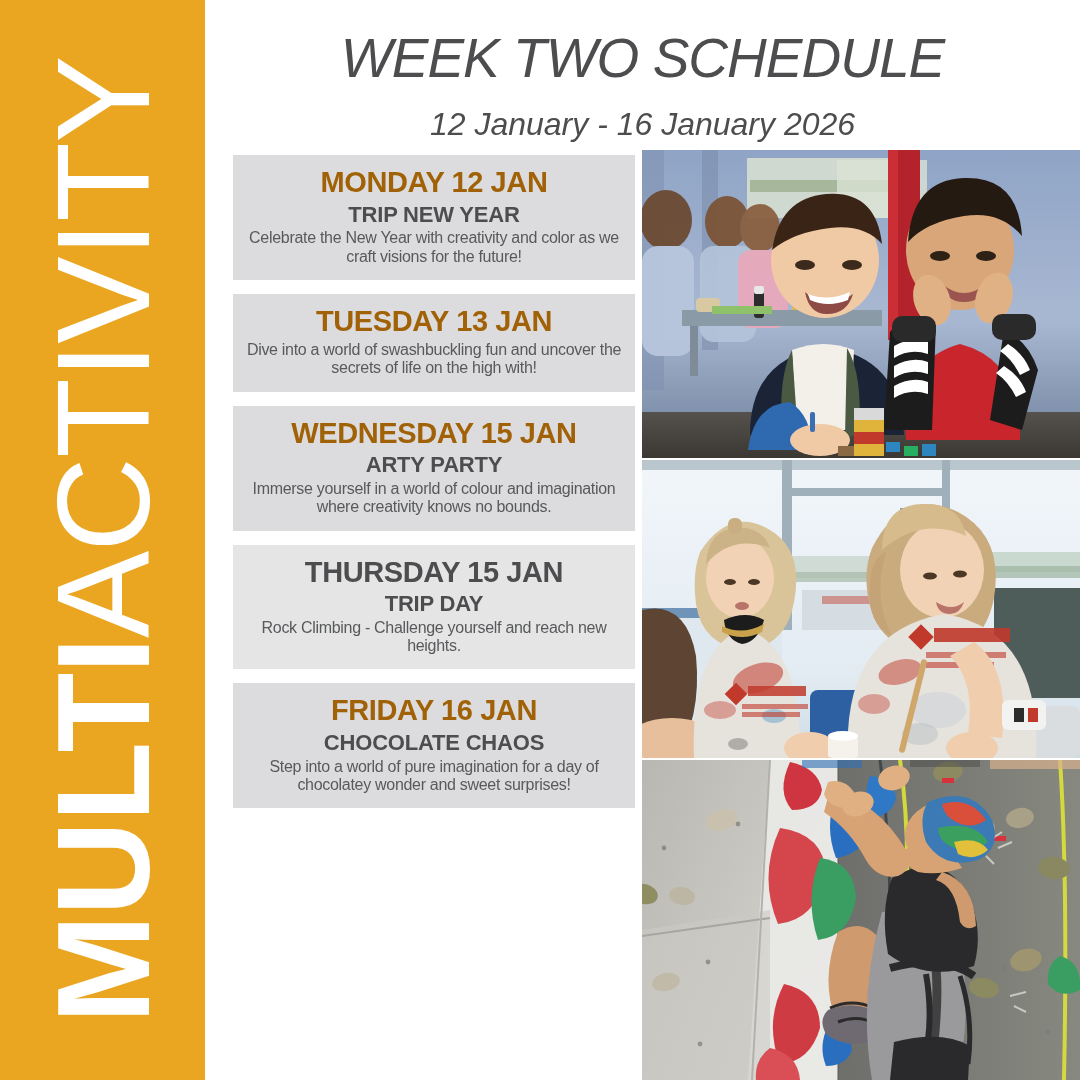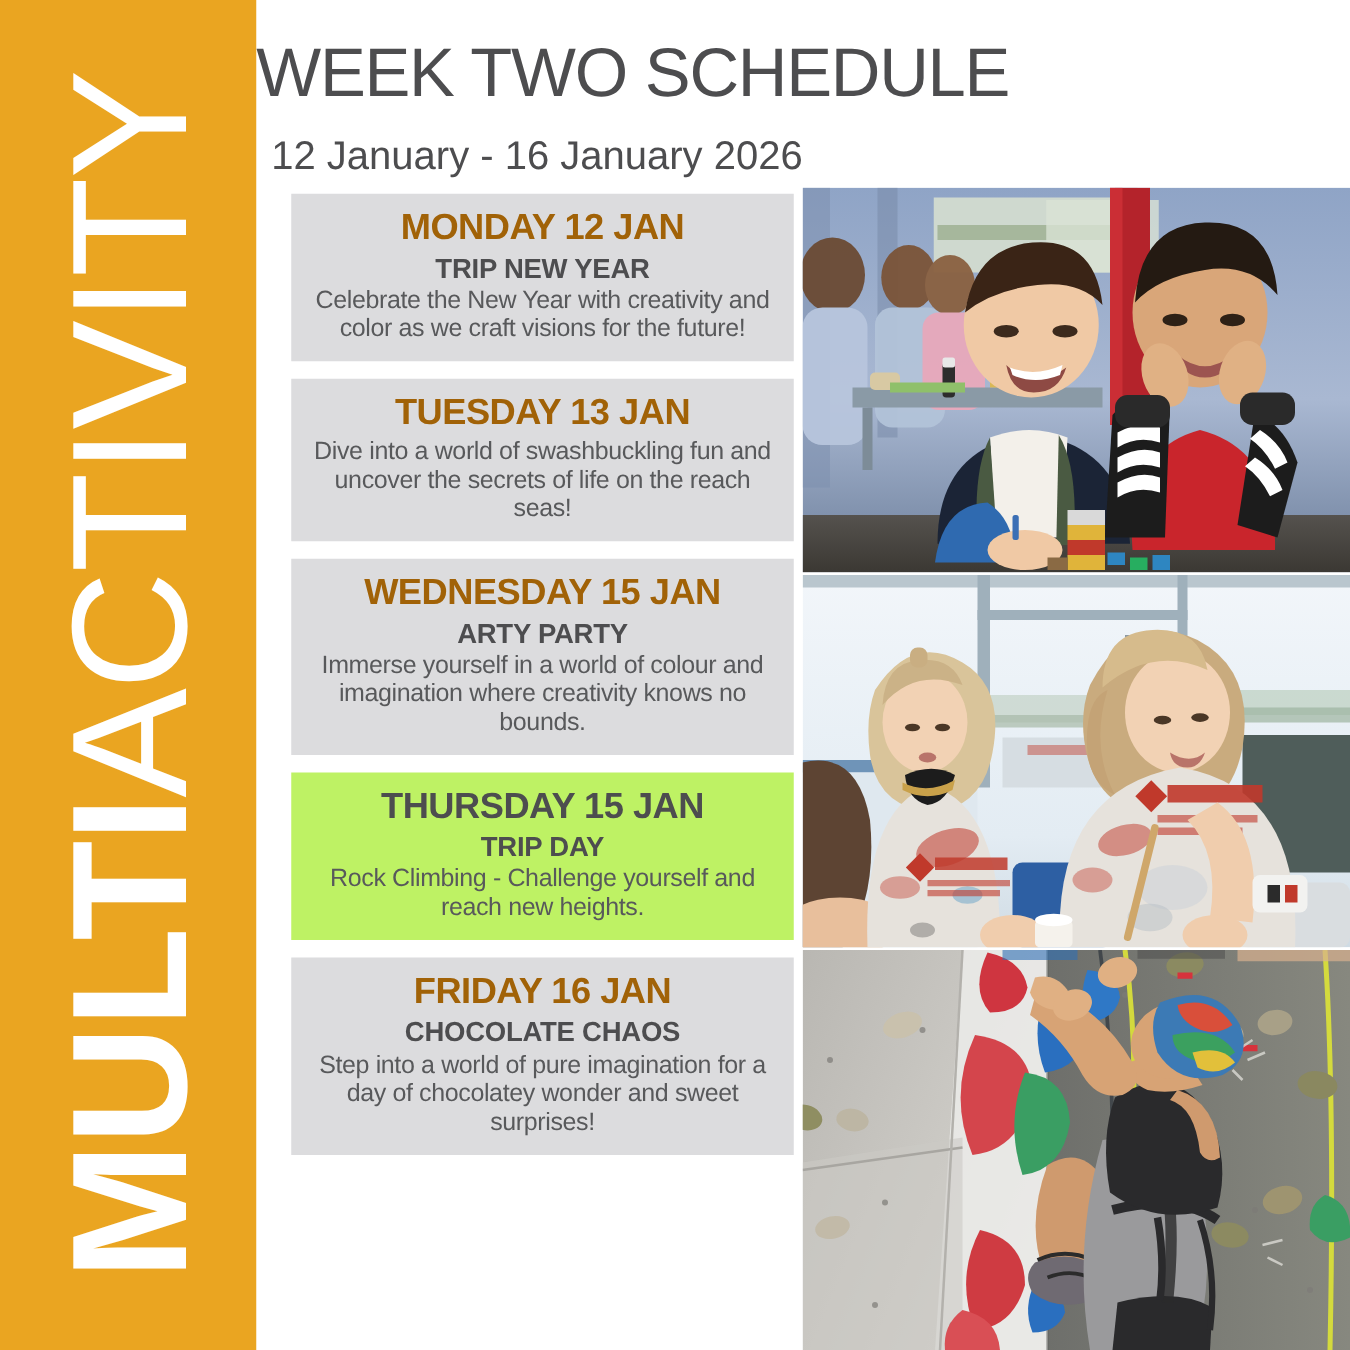--- a/index.html
+++ b/index.html
@@ -52,21 +52,22 @@
     font-weight: 300;
   }
 
   
   .header {
     position: absolute;
     left: 205px;
     top: 0;
     width: 875px;
     height: 150px;
-    text-align: left;
+    text-align: center;
+    font-style: italic;
   }
   .header-title {
     margin: 0;
     padding-top: 30px;
     font-size: 55px;
     font-weight: 400;
     letter-spacing: -1px;
     color: #4d4d4f;
     line-height: 1.05;
   }
@@ -88,21 +89,21 @@
   }
   .day-card {
     width: 402px;
     box-sizing: border-box;
     background: #dcdcde;
     padding: 10px 10px 14px 10px;
     margin-bottom: 14px;
     text-align: center;
   }
   .day-card.highlight {
-    background: #bef264;
+    background: #e5e5e5;
   }
   .day-title {
     font-size: 29px;
     font-weight: 700;
     color: #a16207;
     letter-spacing: -0.4px;
     line-height: 1.2;
     margin: 0 0 2px 0;
   }
   .day-card.highlight .day-title {
@@ -110,21 +111,21 @@
   }
   .day-activity {
     font-size: 22px;
     font-weight: 700;
     color: #4d4d4f;
     letter-spacing: -0.2px;
     line-height: 1.2;
     margin: 0 0 1px 0;
   }
   .day-desc {
-    font-size: 20px;
+    font-size: 16px;
     font-weight: 400;
     color: #58595b;
     line-height: 1.15;
     margin: 0;
     letter-spacing: -0.3px;
     text-align: center;
   }
 
   
   .photo-column {
@@ -165,21 +166,21 @@
   <div class="schedule">
 
     <div class="day-card">
       <div class="day-title">MONDAY 12 JAN</div>
       <div class="day-activity">TRIP NEW YEAR</div>
       <div class="day-desc">Celebrate the New Year with creativity and color as we craft visions for the future!</div>
     </div>
 
     <div class="day-card">
       <div class="day-title">TUESDAY 13 JAN</div>
-      <div class="day-desc">Dive into a world of swashbuckling fun and uncover the secrets of life on the reach seas!</div>
+      <div class="day-desc">Dive into a world of swashbuckling fun and uncover the secrets of life on the high with!</div>
     </div>
 
     <div class="day-card">
       <div class="day-title">WEDNESDAY 15 JAN</div>
       <div class="day-activity">ARTY PARTY</div>
       <div class="day-desc">Immerse yourself in a world of colour and imagination where creativity knows no bounds.</div>
     </div>
 
     <div class="day-card highlight">
       <div class="day-title">THURSDAY 15 JAN</div>

